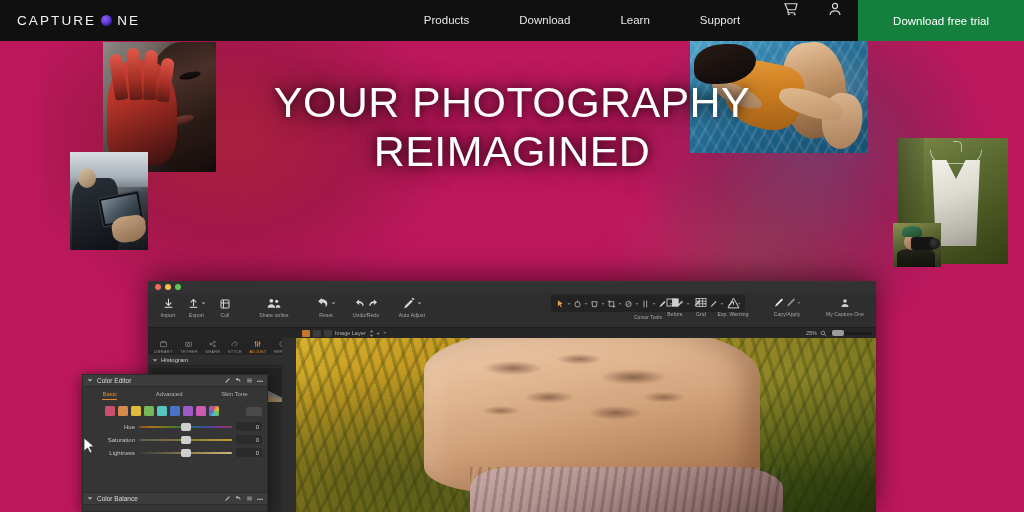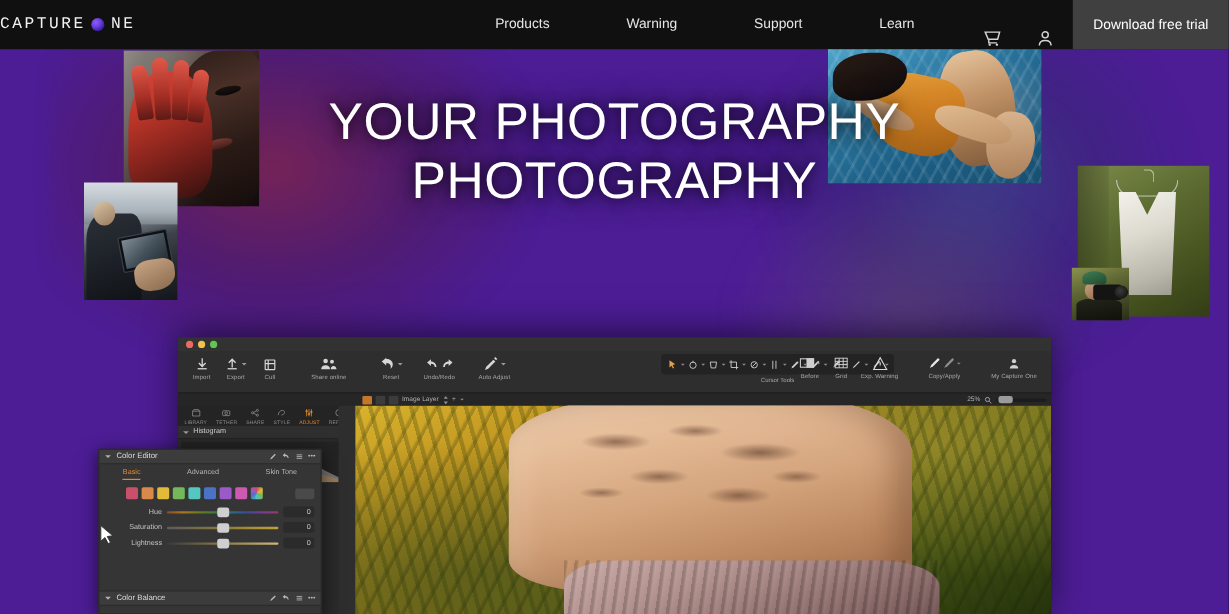--- a/index.html
+++ b/index.html
@@ -7,21 +7,21 @@
   body {
     background: #080809;
     font-family: "Liberation Sans", sans-serif;
     color: #fff;
     position: relative;
   }
 
   
   .hero {
     position: absolute; inset: 0;
-    background: #4c1d95;
+    background: #be185d;
     overflow: hidden;
   }
   .glow-red {
     position: absolute; left: 40px; top: -30px; width: 420px; height: 340px;
     background: radial-gradient(ellipse at 45% 50%, rgba(150,40,35,0.55) 0%, rgba(90,25,22,0.28) 38%, rgba(10,10,11,0) 70%);
     filter: blur(6px);
   }
   .glow-teal {
     position: absolute; right: 30px; top: 20px; width: 360px; height: 300px;
     background: radial-gradient(ellipse at 50% 45%, rgba(45,95,120,0.45) 0%, rgba(25,55,70,0.22) 40%, rgba(10,10,11,0) 72%);
@@ -35,43 +35,43 @@
 
   
   .topbar {
     position: absolute; top: 0; left: 0; right: 0; height: 41px;
     background: #101011;
     display: flex; align-items: center;
     z-index: 40;
   }
   .logo {
     display: flex; align-items: center; gap: 5px;
+    margin-left: 17px;
     font-size: 13.5px; letter-spacing: 2.1px; font-weight: 400;
     color: #f2f2f3;
-    font-family: Liberation Mono, monospace;
   }
   .logo-dot {
     display: inline-block; width: 11px; height: 11px; border-radius: 50%;
     background: radial-gradient(circle at 35% 32%, #8d5cf6 0%, #6b3fe0 38%, #2a1b8a 78%, #140d52 100%);
     position: relative; top: 0px;
   }
   .nav {
-    margin-left: auto; display: flex; align-items: flex-end; gap: 16px;
+    margin-left: auto; display: flex; align-items: flex-start; gap: 2px;
     height: 100%;
   }
   .nav a {
     color: #e6e6e8; font-size: 11.5px; text-decoration: none;
     padding: 0 24px; line-height: 41px; white-space: nowrap;
   }
   .nav-icons { display: flex; align-items: center; gap: 26px; padding: 0 14px 0 16px; }
   .icon-btn { width: 18px; height: 18px; display: block; opacity: .92; }
   .cta {
-    background: #404040; color: #fff;
+    background: #15803d; color: #fff;
     height: 41px; display: flex; align-items: center; justify-content: center;
-    padding: 0 17px; font-size: 11.5px; white-space: nowrap;
+    padding: 0 35px; font-size: 11.5px; white-space: nowrap;
     min-width: 110px;
   }
 
   
   .photo { position: absolute; overflow: hidden; z-index: 10; }
 
   
   .ph-portrait { left: 103px; top: 42px; width: 113px; height: 130px; }
   .ph-portrait .bg {
     position: absolute; inset: 0;
@@ -486,37 +486,37 @@
       <div class="torso"></div>
       <div class="head2"></div>
     <div class="cap"></div>
       <div class="cam"></div>
       <div class="lens"></div>
   </div>
 
   <div class="hero-text">
     <div class="hero-title">
       <div>YOUR PHOTOGRAPHY</div>
-      <div>PHOTOGRAPHY</div>
+      <div>REIMAGINED</div>
     </div>
   </div>
 </div>
 
 <div class="topbar">
   <div class="logo">
     <span>CAPTURE</span>
     <span class="logo-dot"></span>
     <span>NE</span>
   </div>
 
   <div class="nav">
     <a href="#">Products</a>
-    <a href="#">Warning</a>
+    <a href="#">Download</a>
+    <a href="#">Learn</a>
     <a href="#">Support</a>
-    <a href="#">Learn</a>
 
     <div class="nav-icons">
       <svg class="icon-btn" viewBox="0 0 24 24" fill="none" stroke="#e6e6e8" stroke-width="1.6">
         <path d="M4 5h16l-2.2 8H7.4z"></path>
           <circle cx="9" cy="19" r="1.3" fill="#e6e6e8" stroke="none"></circle>
         <circle cx="17" cy="19" r="1.3" fill="#e6e6e8" stroke="none"></circle>
           <path d="M8 13v4h9"></path>
       </svg>
       <svg class="icon-btn" viewBox="0 0 24 24" fill="none" stroke="#e6e6e8" stroke-width="1.6">
         <circle cx="12" cy="8" r="3.4"></circle>

